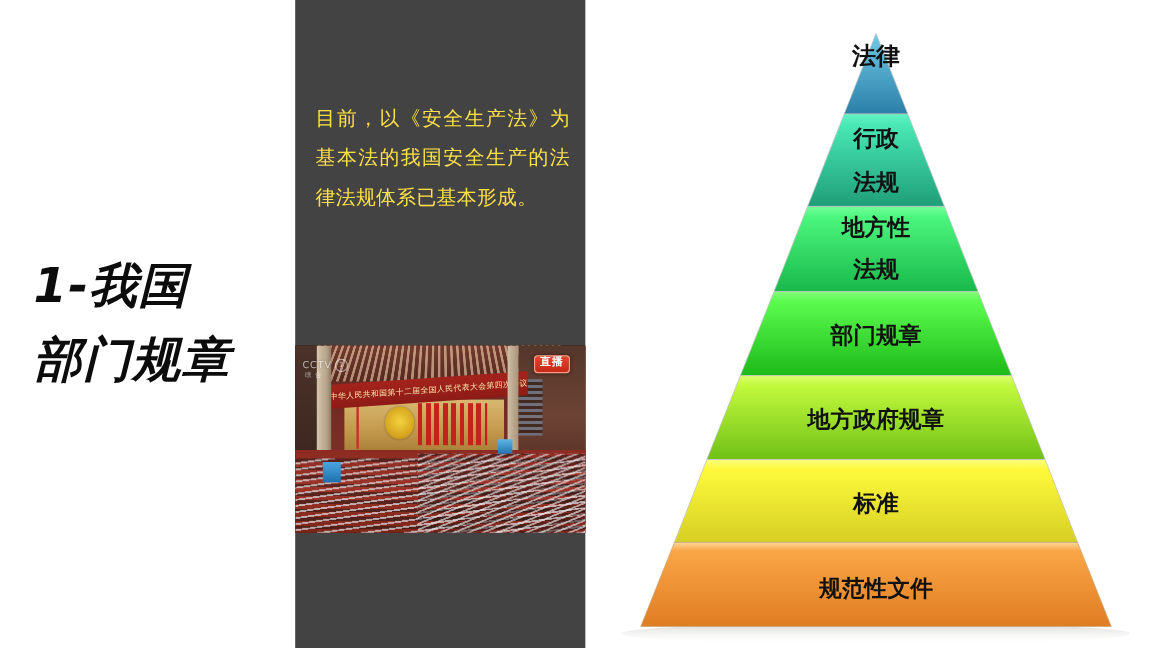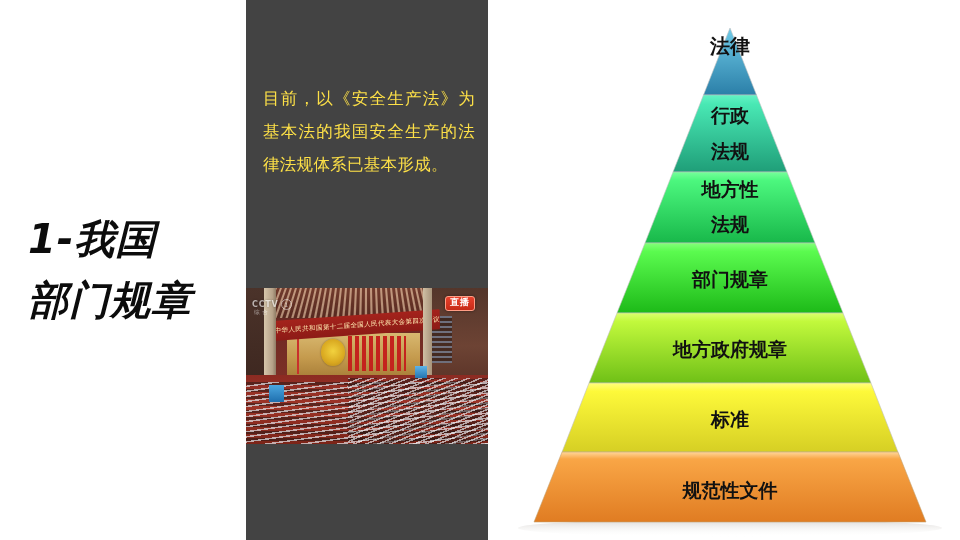--- a/index.html
+++ b/index.html
@@ -163,21 +163,21 @@
     background:
       repeating-linear-gradient(0deg, rgba(120,160,200,.5) 0 2px, rgba(0,0,0,.35) 2px 5px);
   }
   #cctv-watermark {
     position: absolute; left: 6px; top: 11px;
     display: flex; align-items: center; gap: 2px;
     opacity: .62;
   }
   #cctv-watermark .wm-text {
     font-family: "DejaVu Sans", sans-serif;
-    font-size: 8px; font-weight: bold; color: #ffffff;
+    font-size: 8px; font-weight: normal; color: #ffffff;
     letter-spacing: .8px;
     text-shadow: 0 0 2px rgba(0,0,0,.6);
   }
   #cctv-watermark .wm-num {
     width: 9px; height: 9px; border-radius: 50%;
     border: 1px solid rgba(255,255,255,.85);
     font-size: 6px; color: #fff; line-height: 9px; text-align: center;
     font-family: "DejaVu Sans", sans-serif;
   }
   #cctv-sub {

